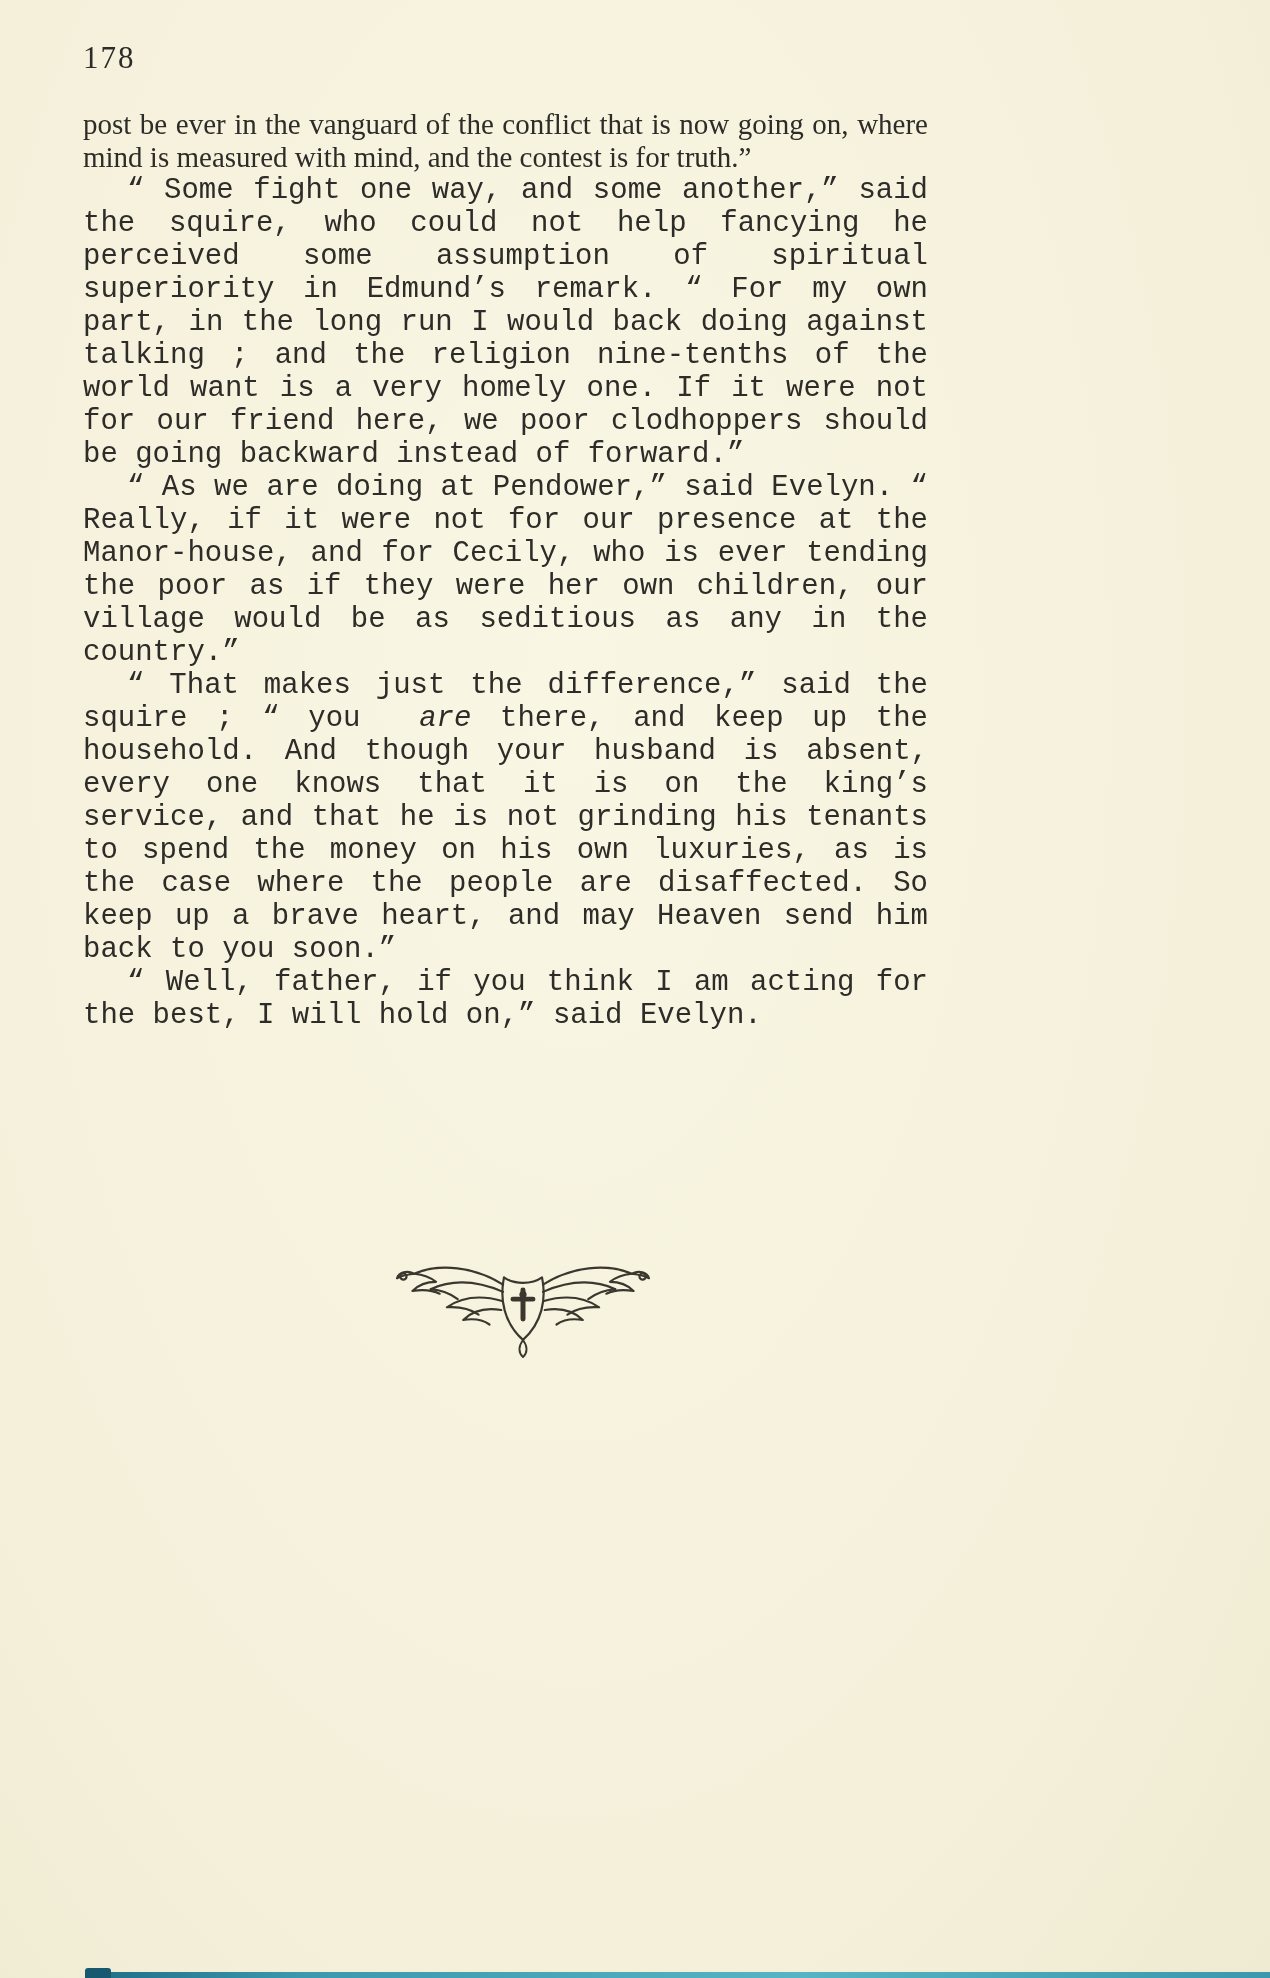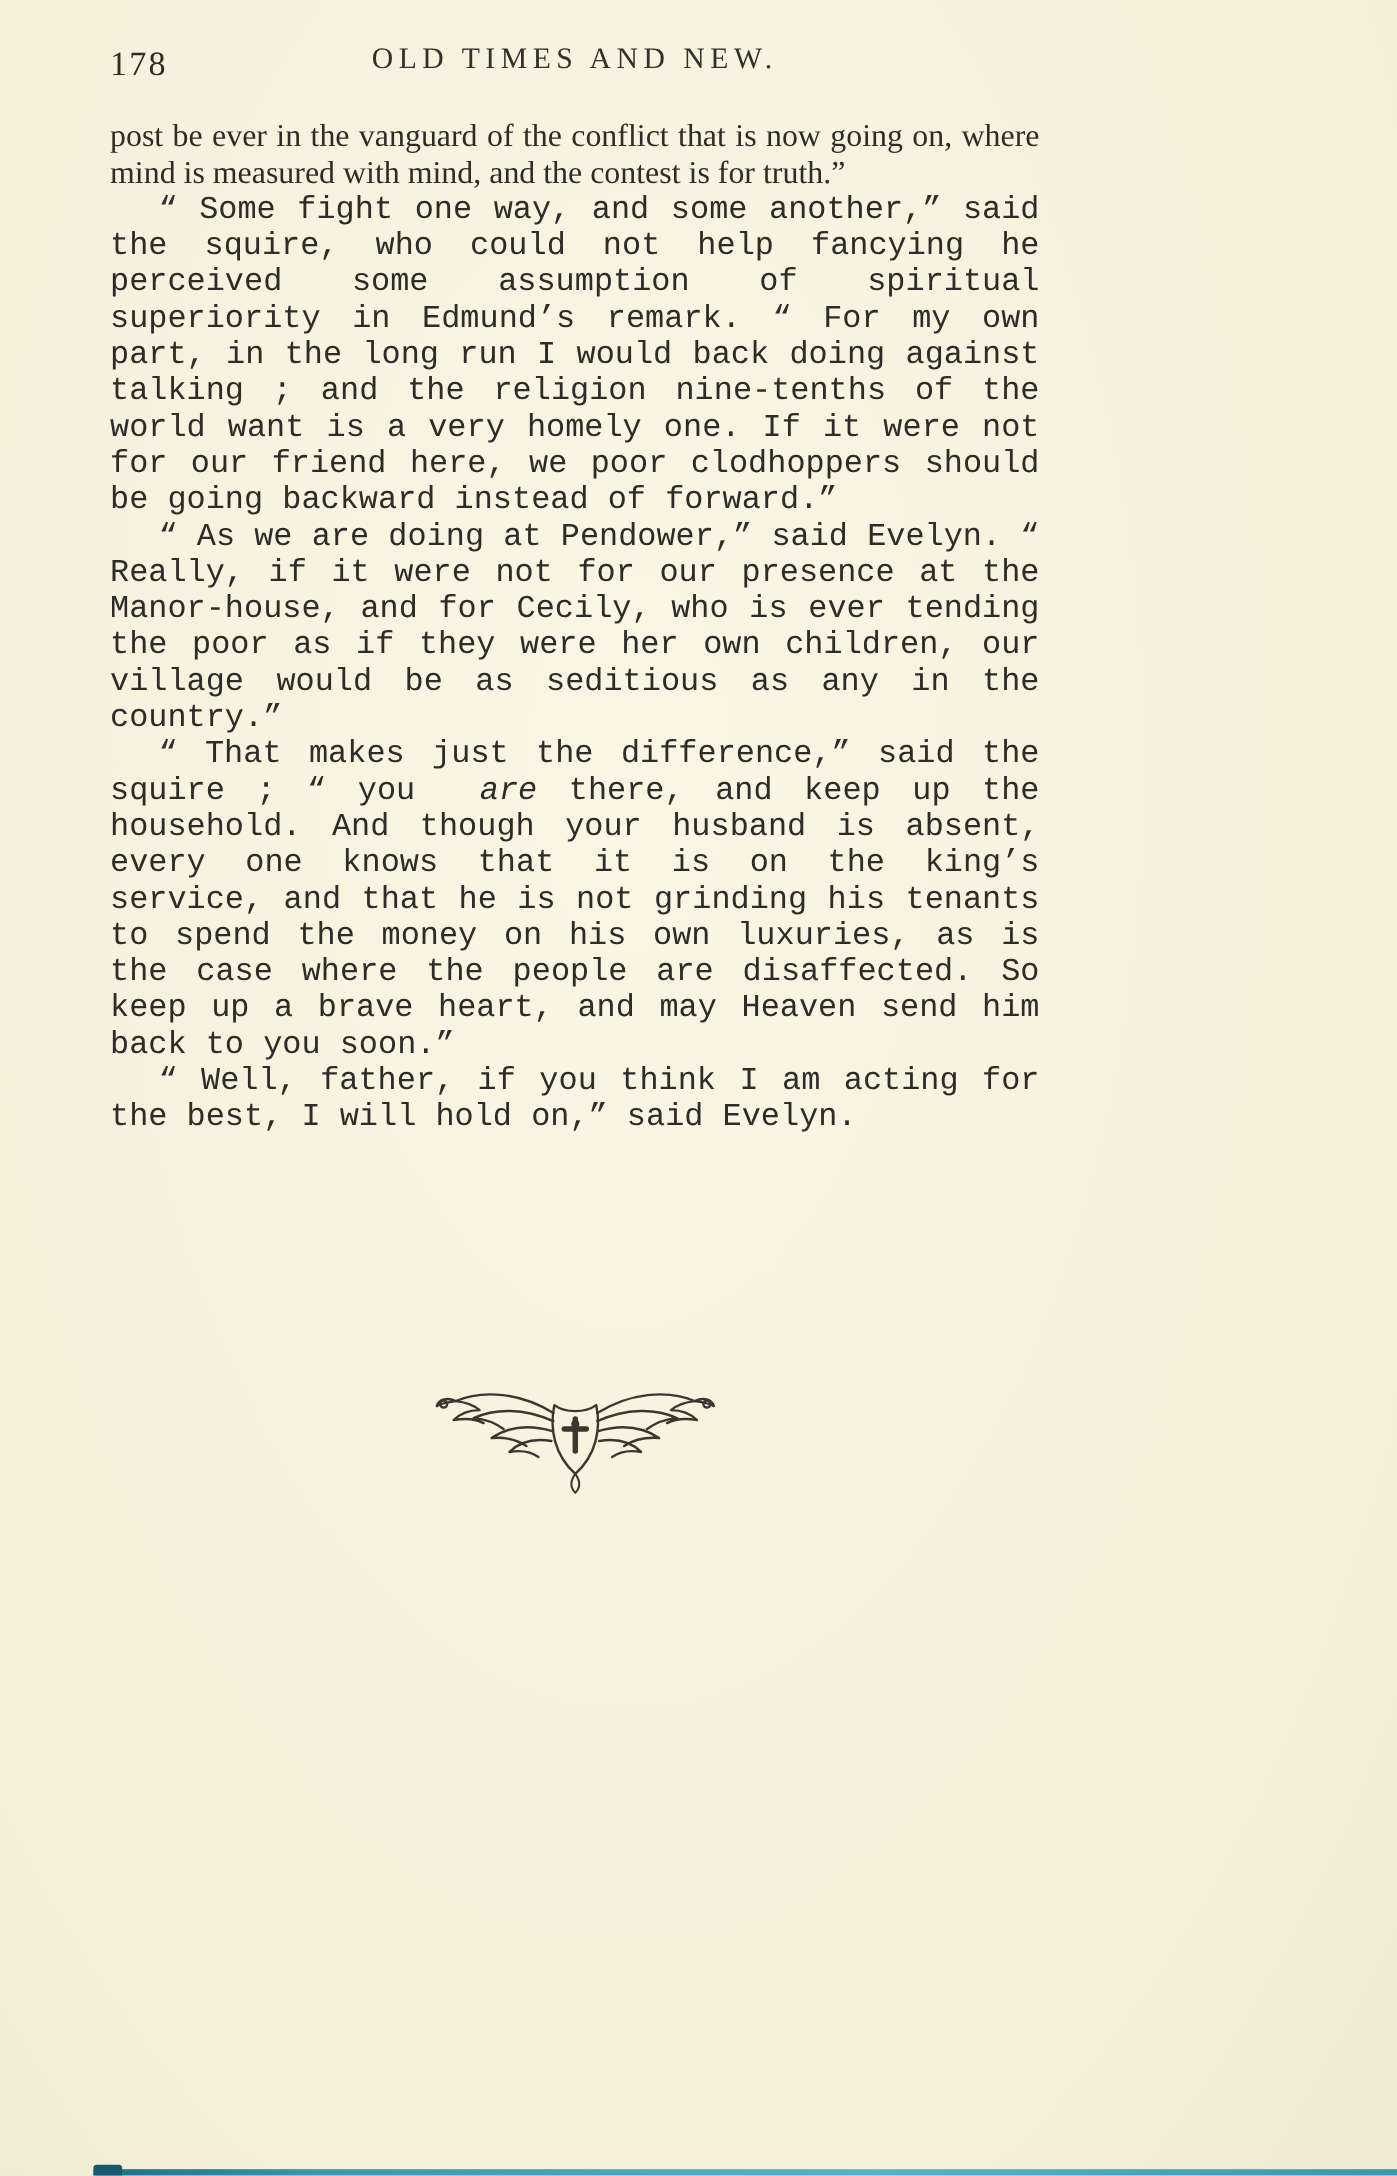--- a/index.html
+++ b/index.html
@@ -9,21 +9,21 @@
     height:1978px;
     margin:0 auto;
     background:#f6f2dd;
     background-image: radial-gradient(ellipse at 45% 35%, #f9f6e4 0%, #f4f0da 70%, #efebd2 100%);
     font-family:"Liberation Serif","DejaVu Serif",serif;
     color:#2e2c28;
     overflow:hidden;
   }
   .content {
     position:absolute;
-    left:100px;
+    left:83px;
     top:38px;
     width:845px;
   }
   .header { position:relative; height:46px; }
   .pagenum {
     position:absolute; left:0; top:2px;
     font-size:31px; letter-spacing:2px;
   }
   .running {
     display:block; text-align:center;
@@ -62,21 +62,20 @@
 </style>
 </head>
 <body>
 
 <div class="page">
 
   <div class="content">
 
     <div class="header">
       <span class="pagenum">178</span>
-      <span class="running">OLD TIMES AND NEW.</span>
     </div>
 
     <div class="body">
         <p class="para"><span>post be ever in the vanguard of the conflict that is now going on, where mind is measured with mind, and the contest is for truth.”</span></p>
         <p class="para indent"><span>“ Some fight one way, and some another,” said the squire, who could not help fancying he perceived some assumption of spiritual superiority in Edmund’s remark. “ For my own part, in the long run I would back doing against talking ; and the religion nine-tenths of the world want is a very homely one. If it were not for our friend here, we poor clodhoppers should be going backward instead of forward.”</span></p>
         <p class="para indent"><span>“ As we are doing at Pendower,” said Evelyn. “ Really, if it were not for our presence at the Manor-house, and for Cecily, who is ever tending the poor as if they were her own children, our village would be as seditious as any in the country.”</span></p>
         <p class="para indent"><span>“ That makes just the difference,” said the squire ; “ you </span><i>are</i><span> there, and keep up the household. And though your husband is absent, every one knows that it is on the king’s service, and that he is not grinding his tenants to spend the money on his own luxuries, as is the case where the people are disaffected. So keep up a brave heart, and may Heaven send him back to you soon.”</span></p>
         <p class="para indent"><span>“ Well, father, if you think I am acting for the best, I will hold on,” said Evelyn.</span></p>
       </div>
 

